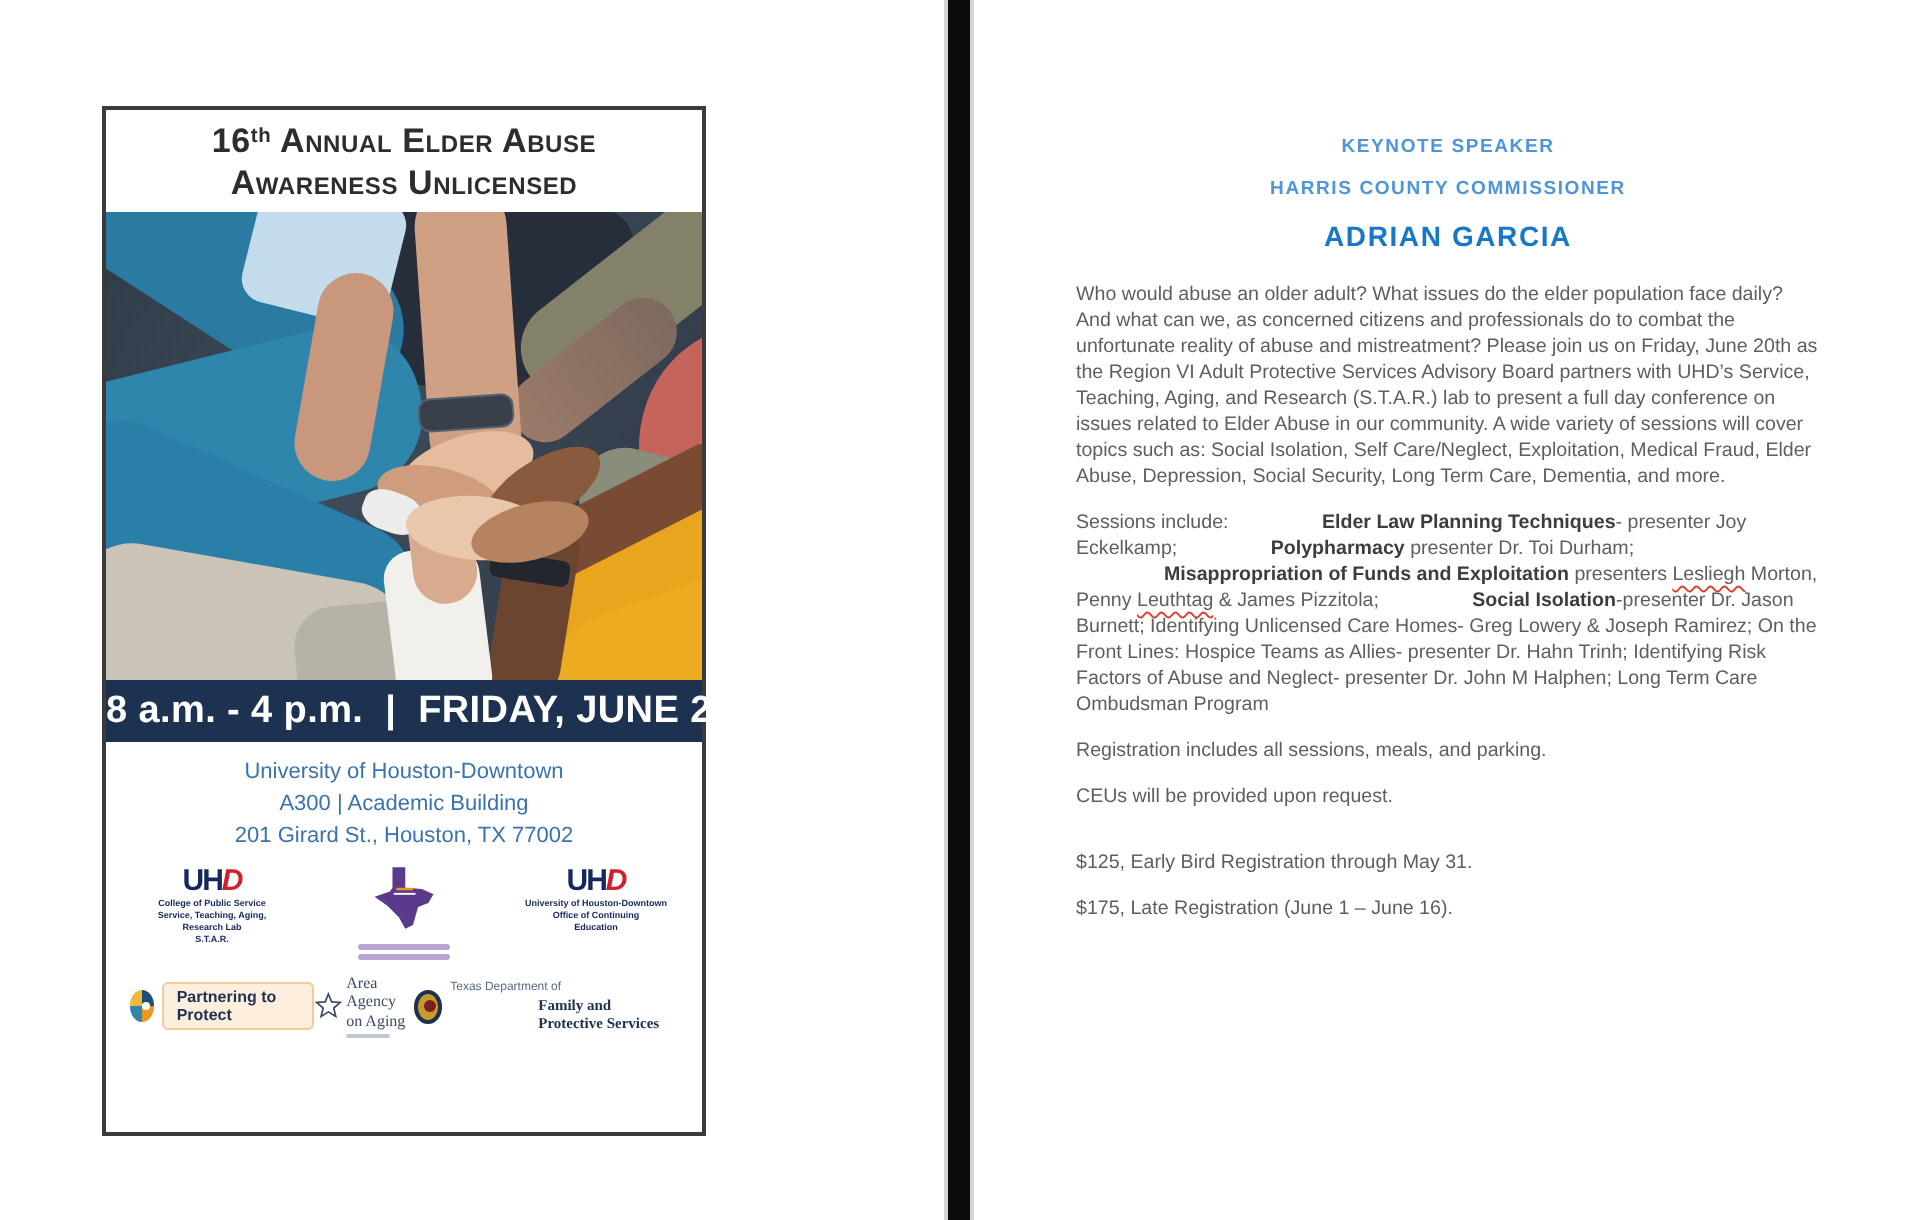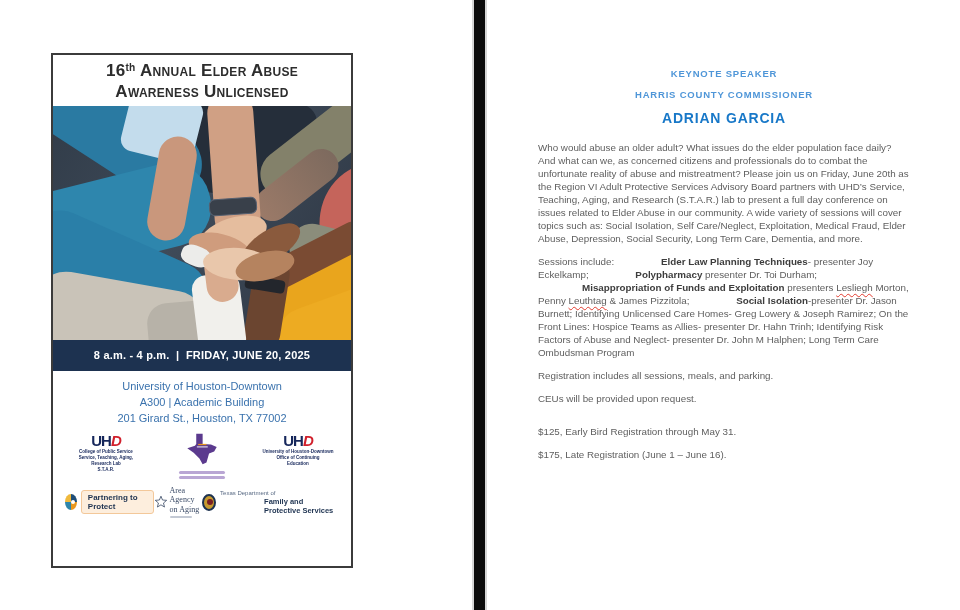--- a/index.html
+++ b/index.html
@@ -47,21 +47,21 @@
   .h2 { left:135px; top:128px; width:64px; height:30px; background:#cf9c7d; border-radius:50%; transform:rotate(14deg); }
   .h3 { left:185px; top:124px; width:66px; height:30px; background:#8a5a3d; border-radius:50%; transform:rotate(-32deg); }
   .h6 { left:128px; top:140px; width:30px; height:20px; background:#ececea; border-radius:40%; transform:rotate(20deg); }
   .h4 { left:150px; top:142px; width:70px; height:32px; background:#e9c7ab; border-radius:50%; transform:rotate(4deg); }
   .h5 { left:182px; top:146px; width:60px; height:28px; background:#b5835f; border-radius:50%; transform:rotate(-14deg); }
 
   .tagline { padding:4px 4px 5px; text-align:center; }
   .tagline-main { color:#2d5f9a; font-weight:700; font-size:15.5px; }
   .tagline-sub  { color:#4576ad; font-weight:700; font-size:13px; margin-top:2px; }
 
-  .time-bar { background:#1d3250; color:#ffffff; font-weight:700; font-size:11px;
+  .time-bar { background:#1d3250; color:#ffffff; font-weight:700; font-size:19px;
               text-align:center; height:31px; line-height:31px; white-space:pre; letter-spacing:0.2px; }
 
   .address { margin-top:8px; text-align:center; font-size:11px; color:#3a72ad; line-height:1.42; font-weight:500; }
   .register { margin-top:6px; text-align:center; font-size:12px; font-weight:700; color:#2a5fa5; }
 
   .logo-row1 { display:flex; justify-content:center; gap:20px; margin-top:7px; align-items:flex-start; }
   .logo-row2 { display:flex; justify-content:space-between; align-items:center; padding:0 12px; margin-top:7px; }
 
   .uhd { text-align:center; width:92px; }
   .uhd-brand { font-weight:800; font-size:15px; letter-spacing:-1px; line-height:1; }
@@ -82,21 +82,21 @@
 
   .aaa { display:flex; align-items:center; gap:2px; }
   .aaa-text { font-size:8px; color:#3a4a66; line-height:1.15; font-family:"Liberation Serif", serif; }
   .aaa-bar { width:22px; height:2.5px; background:#c3c9d4; margin-top:2px; border-radius:2px; }
 
   .tdfps { display:flex; align-items:center; gap:4px; }
   .seal { width:17px; height:17px; border-radius:50%; background:#c79a2e; border:2.5px solid #1d3250; position:relative; }
   .seal::after { content:""; position:absolute; left:3px; top:3px; width:6px; height:6px; border-radius:50%; background:#7a1f23; }
   .tdfps-t { line-height:1.2; }
   .tdfps-l1 { font-size:6px; color:#5a6b85; }
-  .tdfps-l2 { font-size:7.5px; font-weight:700; color:#1d3250; font-family:Liberation Sans, sans-serif;margin-left:44px; }
+  .tdfps-l2 { font-size:7.5px; font-weight:700; color:#1d3250; font-family:Liberation Serif, serif;margin-left:44px; }
 
   
   .content { position:absolute; left:538px; top:68px; width:372px; }
   .kicker  { text-align:center; font-size:9.5px; font-weight:700; color:#4f96d8; letter-spacing:0.8px; margin-bottom:10px; }
   .name    { text-align:center; font-size:14px; font-weight:800; color:#1878c8; letter-spacing:0.8px; margin-bottom:15px; }
   .content p { font-size:9.8px; line-height:1.33; color:#5e5e5e; margin-bottom:10px; }
   .rt-b { font-weight:700; color:#3d3d3d;padding-left:44px; }
   .rt-sq { text-decoration:underline; text-decoration-style:wavy; text-decoration-color:#e23b2e;
            text-decoration-thickness:1px; text-underline-offset:2px; }
   .rt-sup { font-size:60%; position:relative; top:-0.45em; font-variant:normal; }

